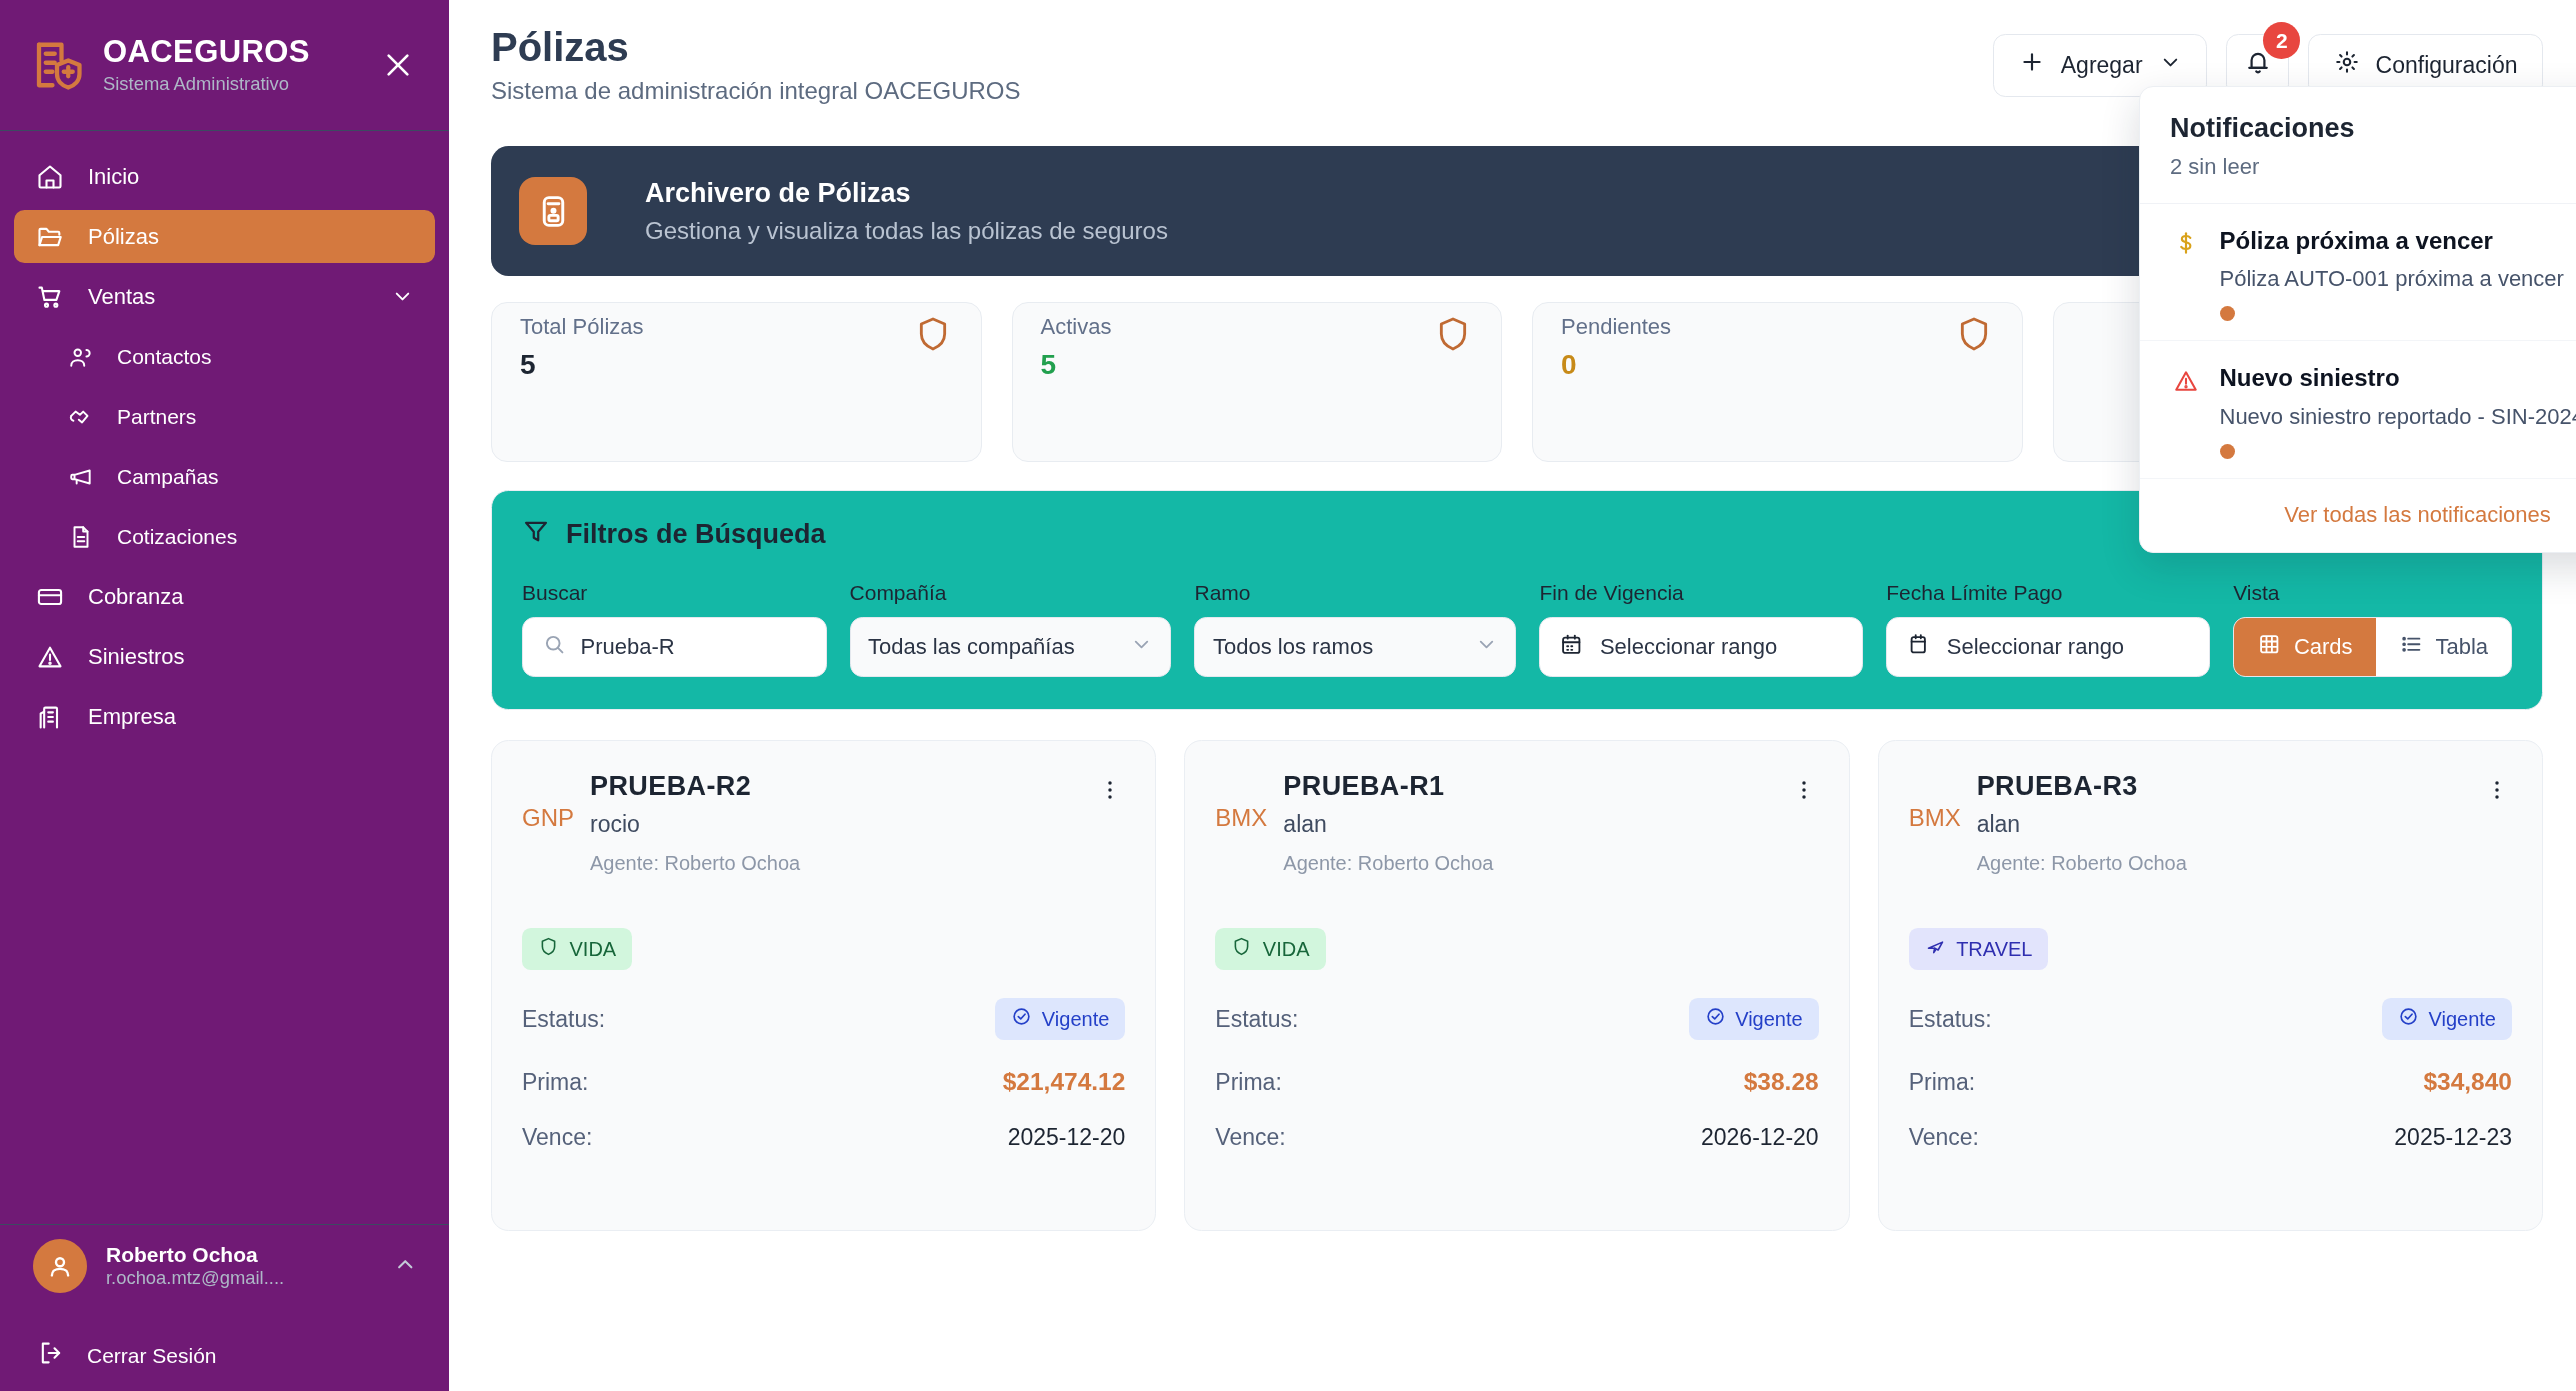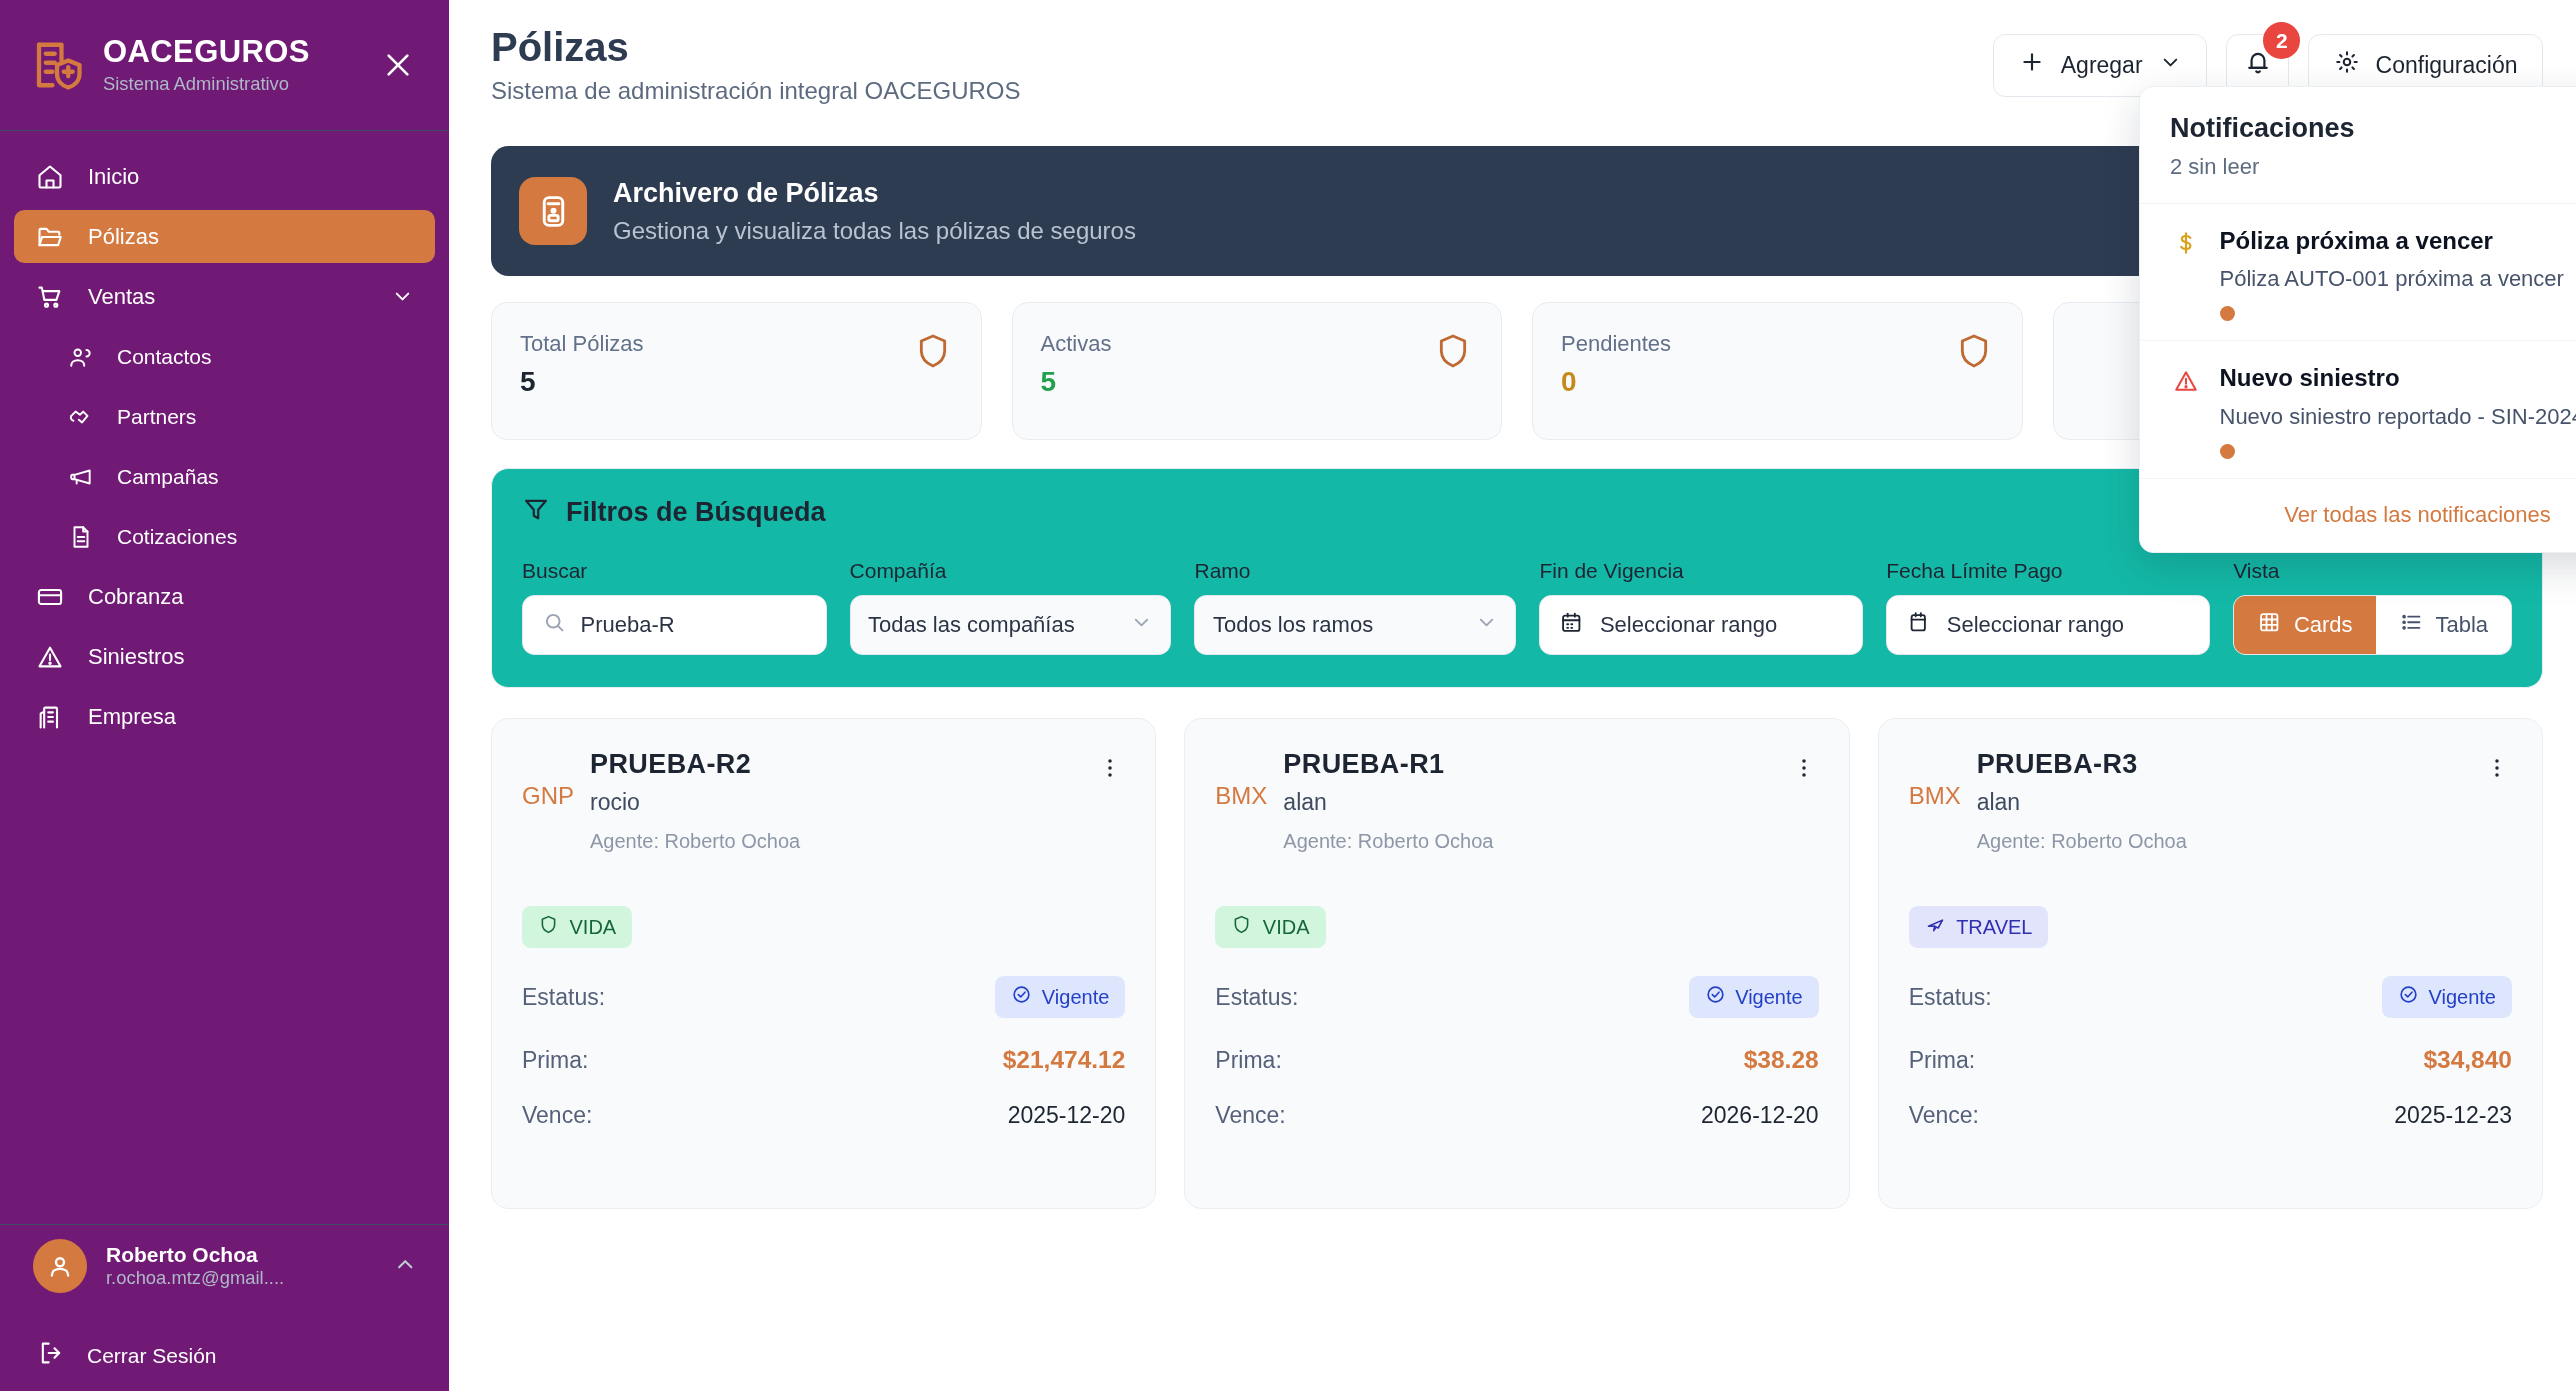--- a/index.html
+++ b/index.html
@@ -77,33 +77,33 @@
     display: flex; align-items: center; justify-content: center; padding: 0 7px;
   }
 
   .scrollarea { flex: 1; overflow: hidden; padding: 0 33px 0 42px; }
 
   .banner {
     background: #2e3c52; border-radius: 17.5px; margin-top: 16px;
     height: 130px; display: flex; align-items: center; padding: 0 30px 0 28px; gap: 26px;
   }
   .banner-ico { width: 68px; height: 68px; border-radius: 16px; background: #d4793f; display: flex; align-items: center; justify-content: center; flex:0 0 68px;}
-  .banner-txt { flex: 1; }
+  .banner-txt { flex: 1; margin-left: 32px; }
   .banner-t { font-size: 27px; font-weight: bold; color: #fff; }
   .banner-s { font-size: 24px; color: #b9c3d1; margin-top: 8px; }
   .btn-export {
     height: 61px; border: 1.8px solid #d4793f; border-radius: 12.3px; color: #d4793f;
     background: transparent; display: flex; align-items: center; gap: 16px; padding: 0 26px;
     font-size: 23px; cursor: pointer; white-space: nowrap;
   }
 
   .stats { display: flex; gap: 30px; margin-top: 26px; }
   .stat {
-    flex: 1; height: 138px; background: #f9fafb; border: 1.8px solid #e8ecf1; border-radius: 16px;
-    padding: 28px 28px; display: flex; align-items: flex-start; justify-content: space-between;
+    flex: 1; height: 160px; background: #f9fafb; border: 1.8px solid #e8ecf1; border-radius: 16px;
+    padding: 11px 28px; display: flex; align-items: flex-start; justify-content: space-between;
   }
   .stat-l { }
   .stat-k { font-size: 22px; color: #62708a; }
   .stat-v { font-size: 28px; font-weight: bold; margin-top: 8.8px; color: #1d2532; }
   .stat-ico { width: 40px; height: 40px; }
 
   .filters {
     margin-top: 28px; background: #14b8a6; border: 1.8px solid #eaeef3; border-radius: 17.5px;
     padding: 26px 30px 32px 30px;
   }

